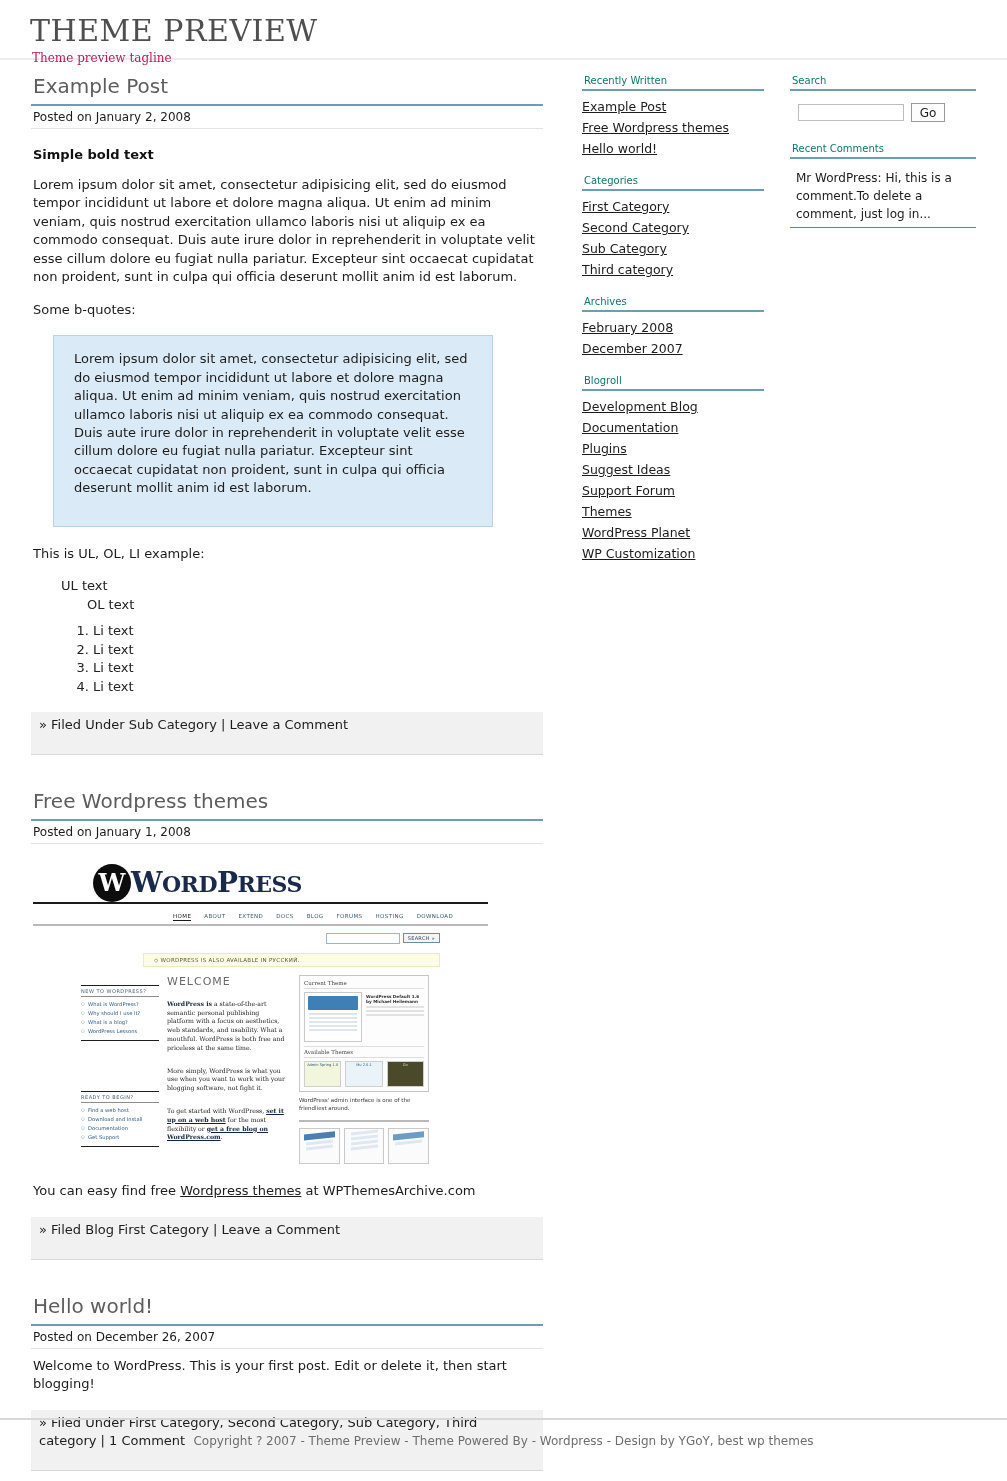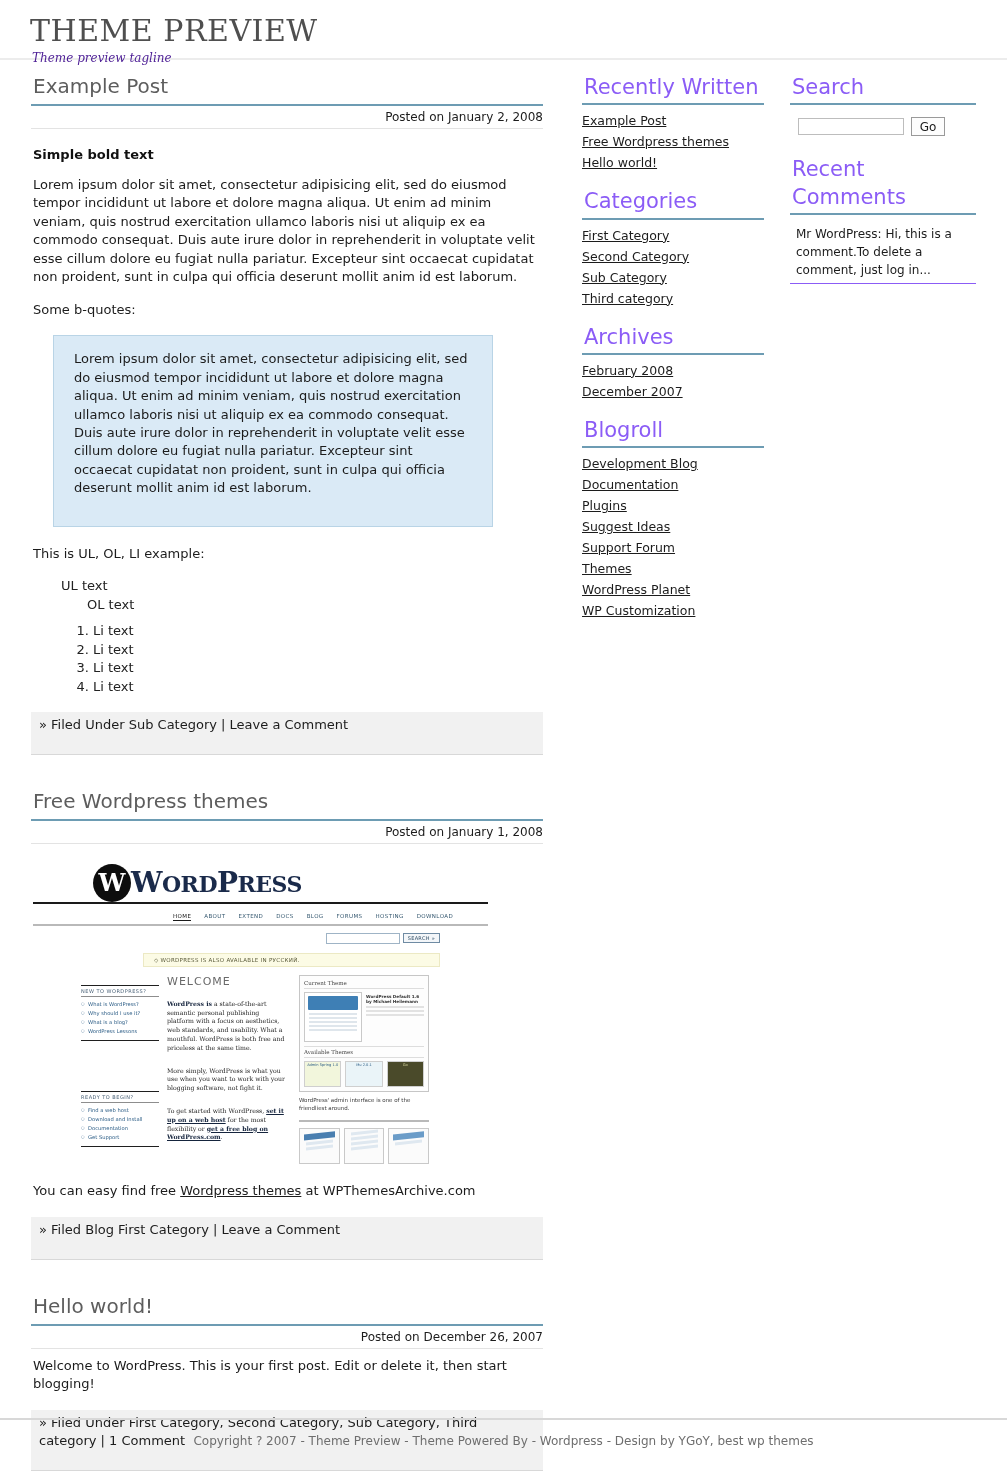--- a/index.html
+++ b/index.html
@@ -29,23 +29,22 @@
     font-size: 30px;
     font-weight: normal;
     color: #4f4f4f;
     letter-spacing: 0.5px;
     margin: 0;
     line-height: 1.1;
   }
   .site-tagline {
     font-family: "DejaVu Serif", serif;
     font-size: 12px;
-    color: #4c1d95;
+    color: #be185d;
     margin: 4px 0 0 2px;
-    font-style: italic;
   }
 
   
   .layout {
     position: relative;
     padding-top: 14px;
   }
   .content {
     position: absolute;
     left: 31px;
@@ -78,21 +77,20 @@
   .title-rule {
     border-bottom: 2px solid #6d9cb3;
     height: 0;
     margin-bottom: 0;
   }
   .post-date {
     font-size: 12px;
     color: #1c1c1c;
     padding: 4px 0 4px 2px;
     border-bottom: 1px solid #e3e3e3;
-    text-align: right;
   }
   .post-body { padding: 8px 2px 0 2px; }
   .post-body h3 {
     font-size: 13px;
     font-weight: bold;
     margin: 10px 0 14px 0;
     color: #111;
   }
   .post-body p {
     margin: 0 0 14px 0;
@@ -136,23 +134,23 @@
 
   a, .link {
     color: #1c1c1c;
     text-decoration: underline;
   }
 
   
   .widget { margin-bottom: 18px; }
   .widget-title {
     font-family: "DejaVu Sans", sans-serif;
-    font-size: 21px;
+    font-size: 10px;
     font-weight: normal;
-    color: #8b5cf6;
+    color: #0f766e;
     margin: 0 0 2px 2px;
     line-height: 1.3;
   }
   .widget-rule {
     border-bottom: 2px solid #6d9cb3;
     height: 0;
     margin-bottom: 8px;
   }
   .widget ul {
     list-style: none;

